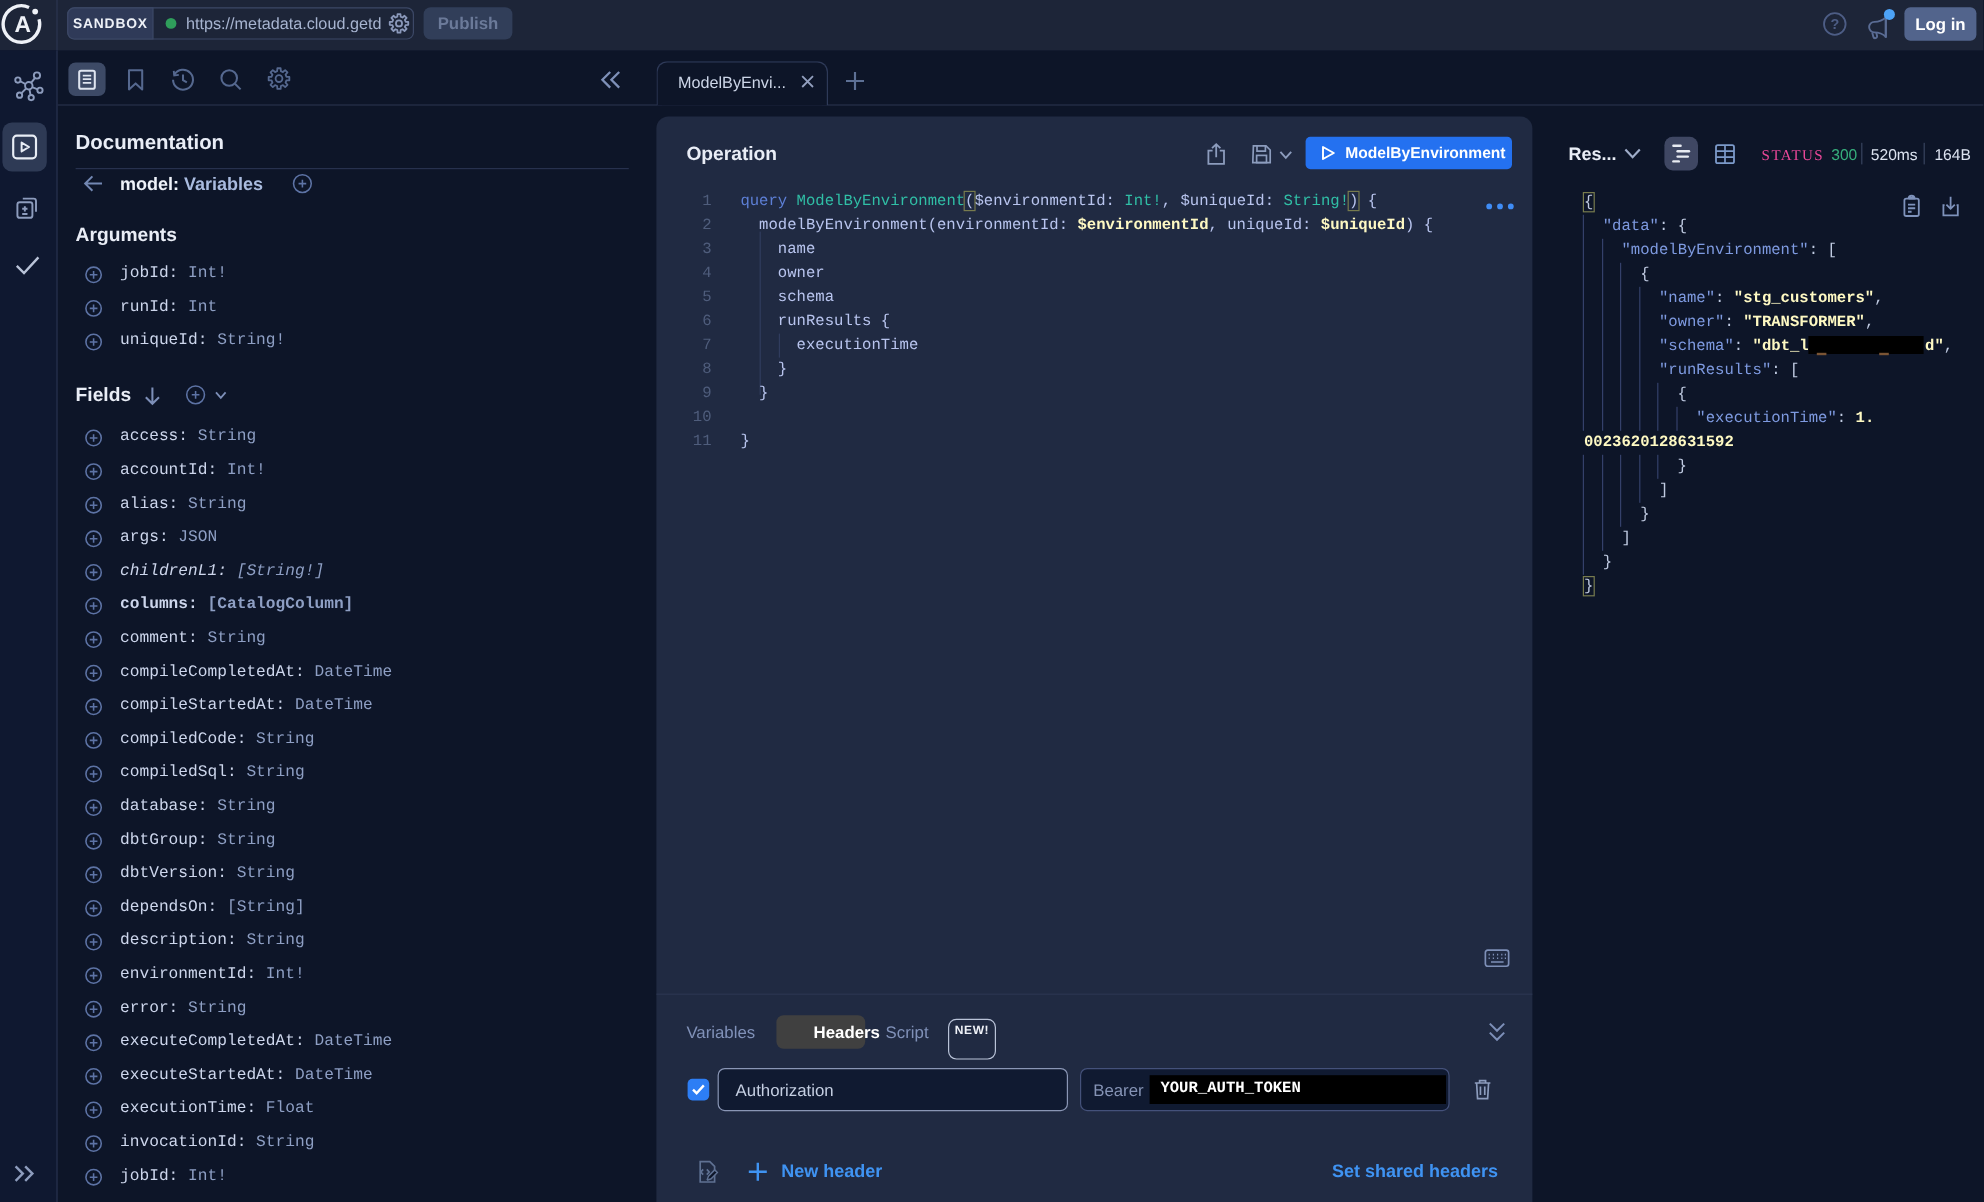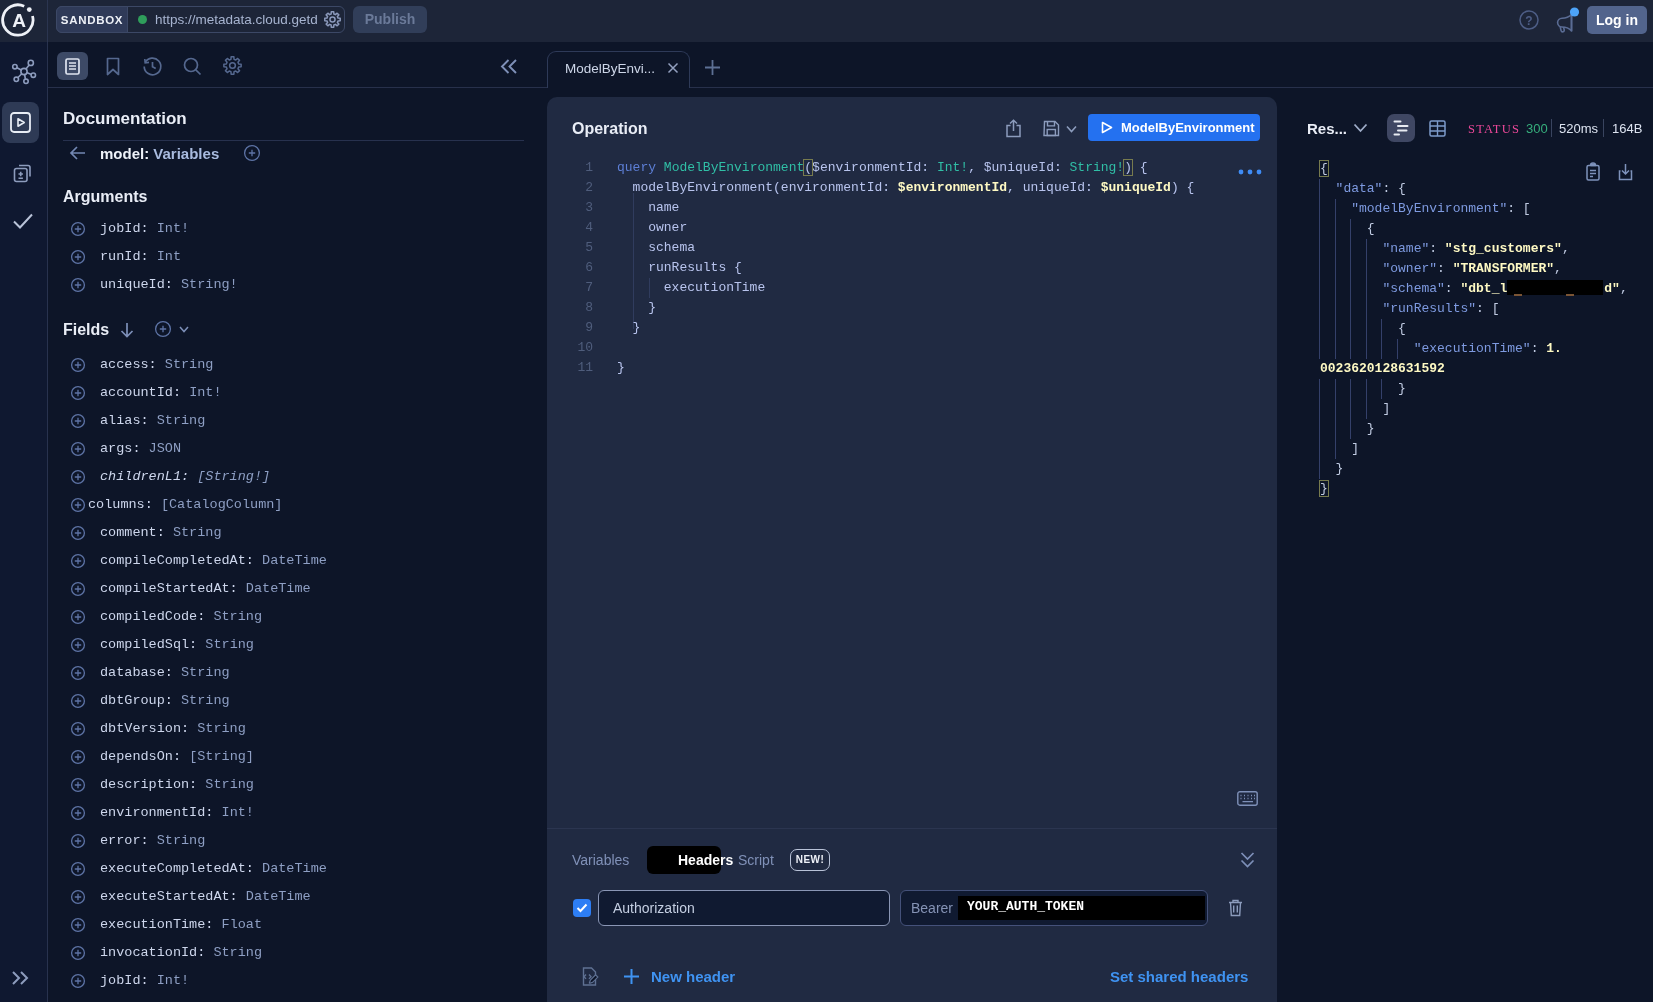--- a/index.html
+++ b/index.html
@@ -189,21 +189,21 @@
 <div class="abs frow" style="left:100px;top:441px;">args: <span class="ftype">JSON</span></div>
 <svg class="cplus" style="left:71px;top:470px" width="15" height="15">
     <circle cx="7" cy="7" r="6.4" stroke-width="1.3"></circle>
     <path d="M3.8 7h6.4M7 3.8v6.4" stroke-width="1.3"></path>
   </svg>
 <div class="abs frow" style="left:100px;top:469px;font-style:italic;">childrenL1: <span class="ftype">[String!]</span></div>
 <svg class="cplus" style="left:71px;top:498px" width="15" height="15">
     <circle cx="7" cy="7" r="6.4" stroke-width="1.3"></circle>
     <path d="M3.8 7h6.4M7 3.8v6.4" stroke-width="1.3"></path>
   </svg>
-<div class="abs frow" style="left:88px;top:497px;">columns: <span class="ftype">[CatalogColumn]</span></div>
+<div class="abs frow" style="left:100px;top:497px;font-weight:bold;">columns: <span class="ftype">[CatalogColumn]</span></div>
 <svg class="cplus" style="left:71px;top:526px" width="15" height="15">
     <circle cx="7" cy="7" r="6.4" stroke-width="1.3"></circle>
     <path d="M3.8 7h6.4M7 3.8v6.4" stroke-width="1.3"></path>
   </svg>
 <div class="abs frow" style="left:100px;top:525px;">comment: <span class="ftype">String</span></div>
 <svg class="cplus" style="left:71px;top:554px" width="15" height="15">
     <circle cx="7" cy="7" r="6.4" stroke-width="1.3"></circle>
     <path d="M3.8 7h6.4M7 3.8v6.4" stroke-width="1.3"></path>
   </svg>
 <div class="abs frow" style="left:100px;top:553px;">compileCompletedAt: <span class="ftype">DateTime</span></div>
@@ -333,23 +333,23 @@
     <circle cx="4" cy="4" r="2.4" fill="#3f8cf5"></circle>
     <circle cx="13" cy="4" r="2.4" fill="#3f8cf5"></circle>
     <circle cx="22" cy="4" r="2.4" fill="#3f8cf5"></circle>
   </svg>
 <svg style="left:1237px;top:791px" width="21" height="15" viewBox="0 0 21 15">
 <rect x="0.8" y="0.8" width="19.4" height="13.4" rx="2" fill="none" stroke="#7e90b8" stroke-width="1.4"></rect>
 <path d="M3.5 4.5 h1 M7 4.5 h1 M10.5 4.5 h1 M14 4.5 h1 M17 4.5 h1 M3.5 7.5 h1 M7 7.5 h1 M10.5 7.5 h1 M14 7.5 h1 M17 7.5 h1 M5.5 10.7 h10.5" stroke="#7e90b8" stroke-width="1.3"></path>
 </svg>
 <div class="abs" style="left:547px;top:828px;width:730px;height:1px;background:#2b3550;"></div>
 <div class="abs" style="left:572px;top:852px;font-size:14px;color:#8091b8;">Variables</div>
-<div class="abs" style="left:647px;top:846px;width:74px;height:28px;background:#000000;border-radius:6px;color:#fff;font-weight:bold;font-size:14px;text-align:center;line-height:28px;padding-left:31px;">Headers</div>
+<div class="abs" style="left:647px;top:846px;width:74px;height:28px;background:#404040;border-radius:6px;color:#fff;font-weight:bold;font-size:14px;text-align:center;line-height:28px;padding-left:31px;">Headers</div>
 <div class="abs" style="left:738px;top:852px;font-size:14px;color:#8091b8;">Script</div>
-<div class="abs" style="left:790px;top:849px;width:40px;height:22px;border:1.5px solid #b9c3d8;border-radius:7px;color:#eef1f7;font-size:10px;font-weight:bold;letter-spacing:.5px;text-align:center;line-height:19px;">NEW!</div>
+<div class="abs" style="left:790px;top:849px;width:40px;height:34px;border:1.5px solid #b9c3d8;border-radius:7px;color:#eef1f7;font-size:10px;font-weight:bold;letter-spacing:.5px;text-align:center;line-height:19px;">NEW!</div>
 <svg style="left:1240px;top:851px" width="15" height="18" viewBox="0 0 15 18">
 <g fill="none" stroke="#7d8fb8" stroke-width="1.7">
 <path d="M1.5 2 L7.5 8 L13.5 2"></path>
       <path d="M1.5 9.5 L7.5 15.5 L13.5 9.5"></path>
 </g>
   </svg>
 <div class="abs" style="left:573px;top:899px;width:18px;height:18px;background:#2d7ef5;border-radius:4px;"></div>
 <svg style="left:576px;top:903px;z-index:2" width="12" height="10" viewBox="0 0 12 10">
 <path d="M1.5 5 L4.5 8 L10.5 1.5" fill="none" stroke="#fff" stroke-width="2"></path>
 </svg>

